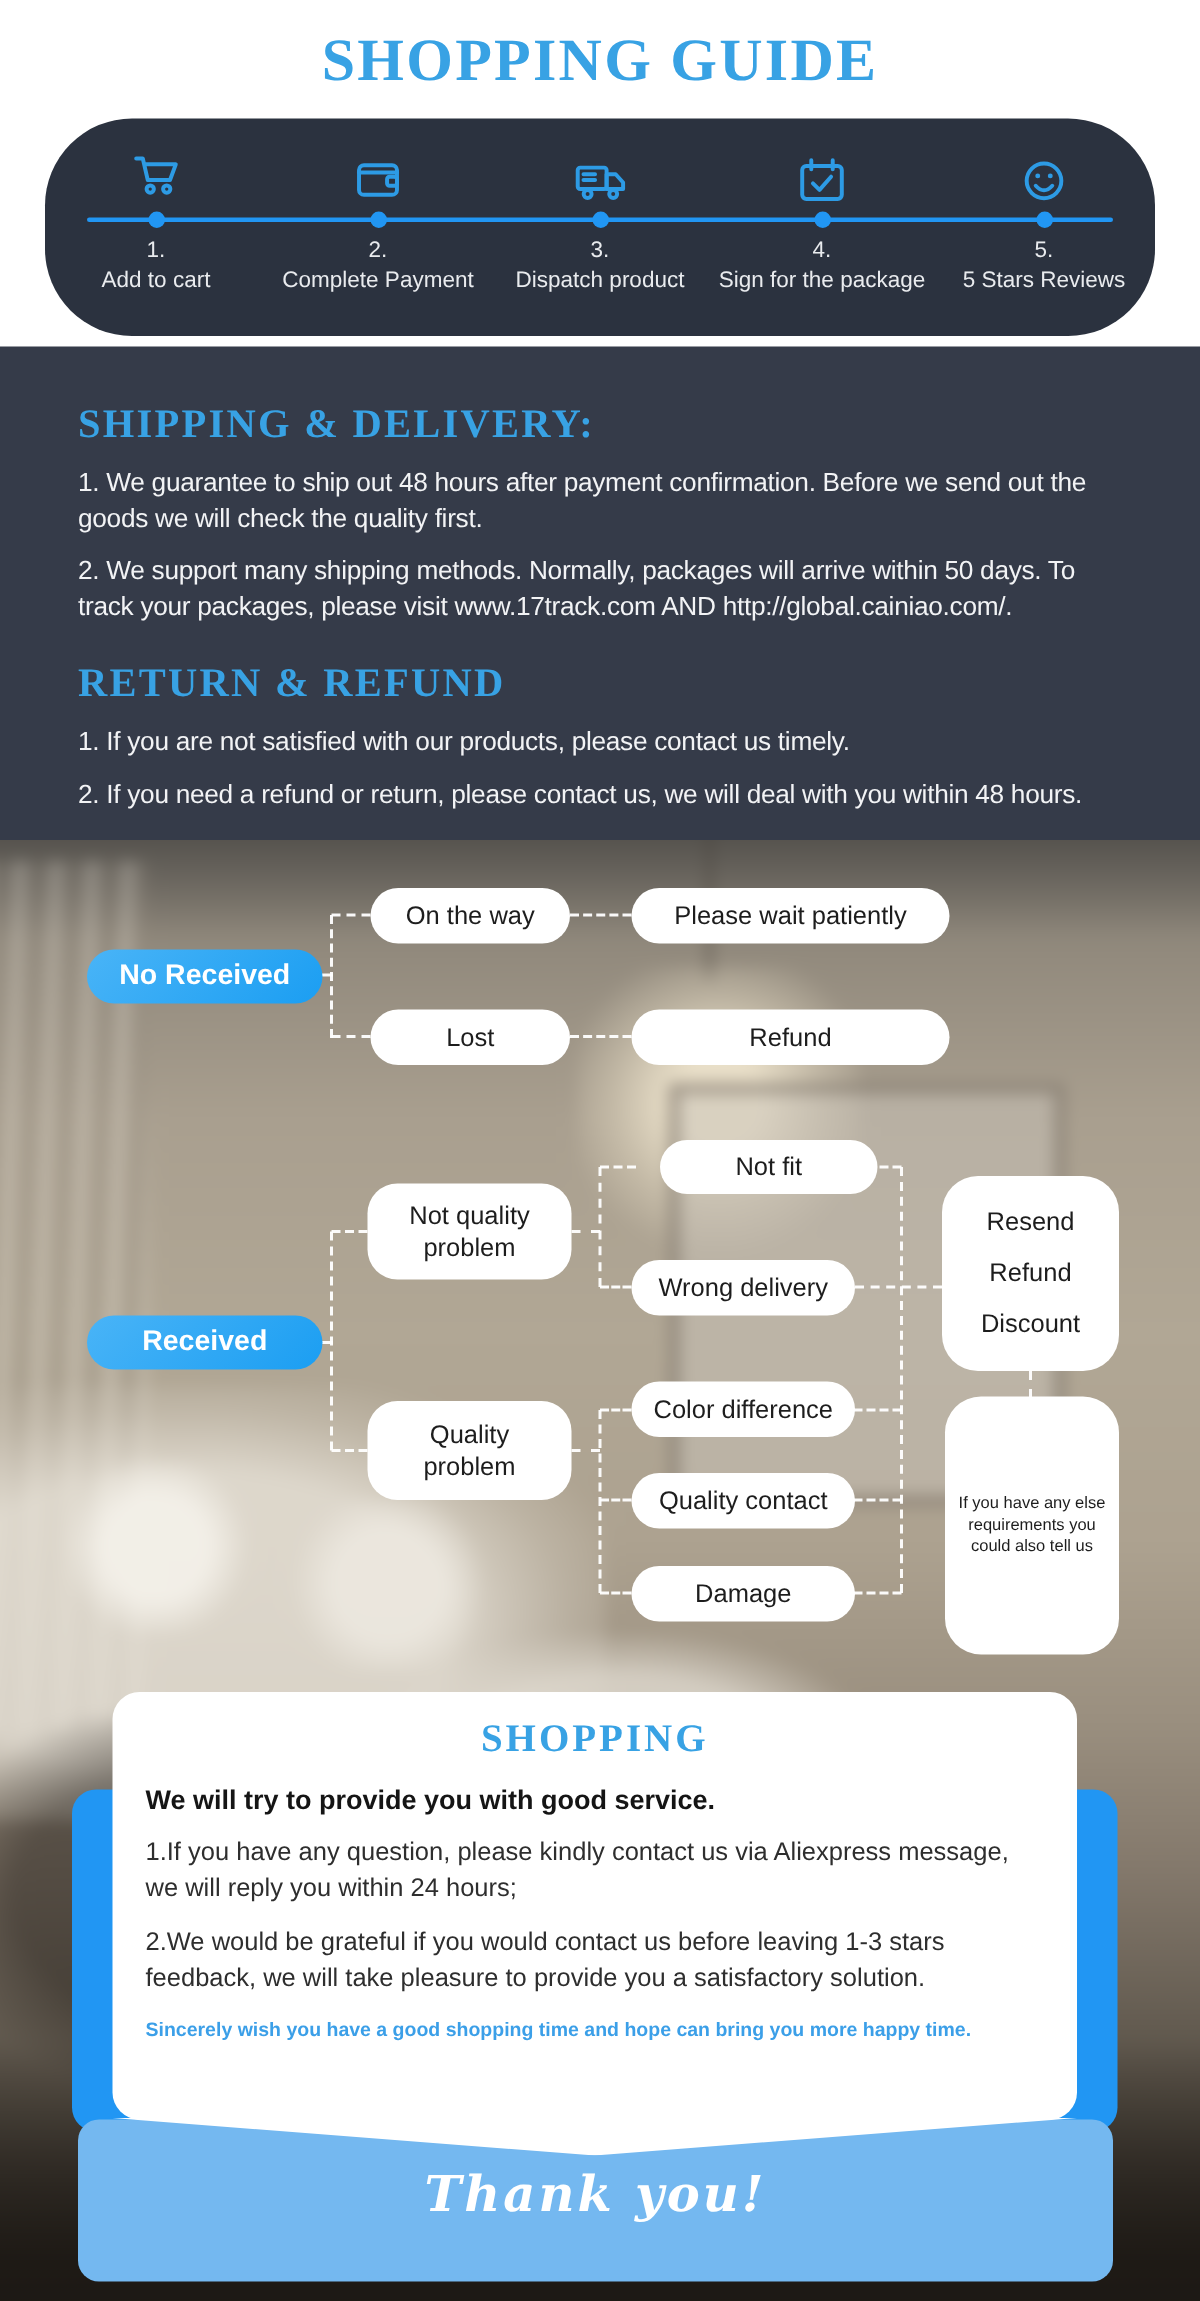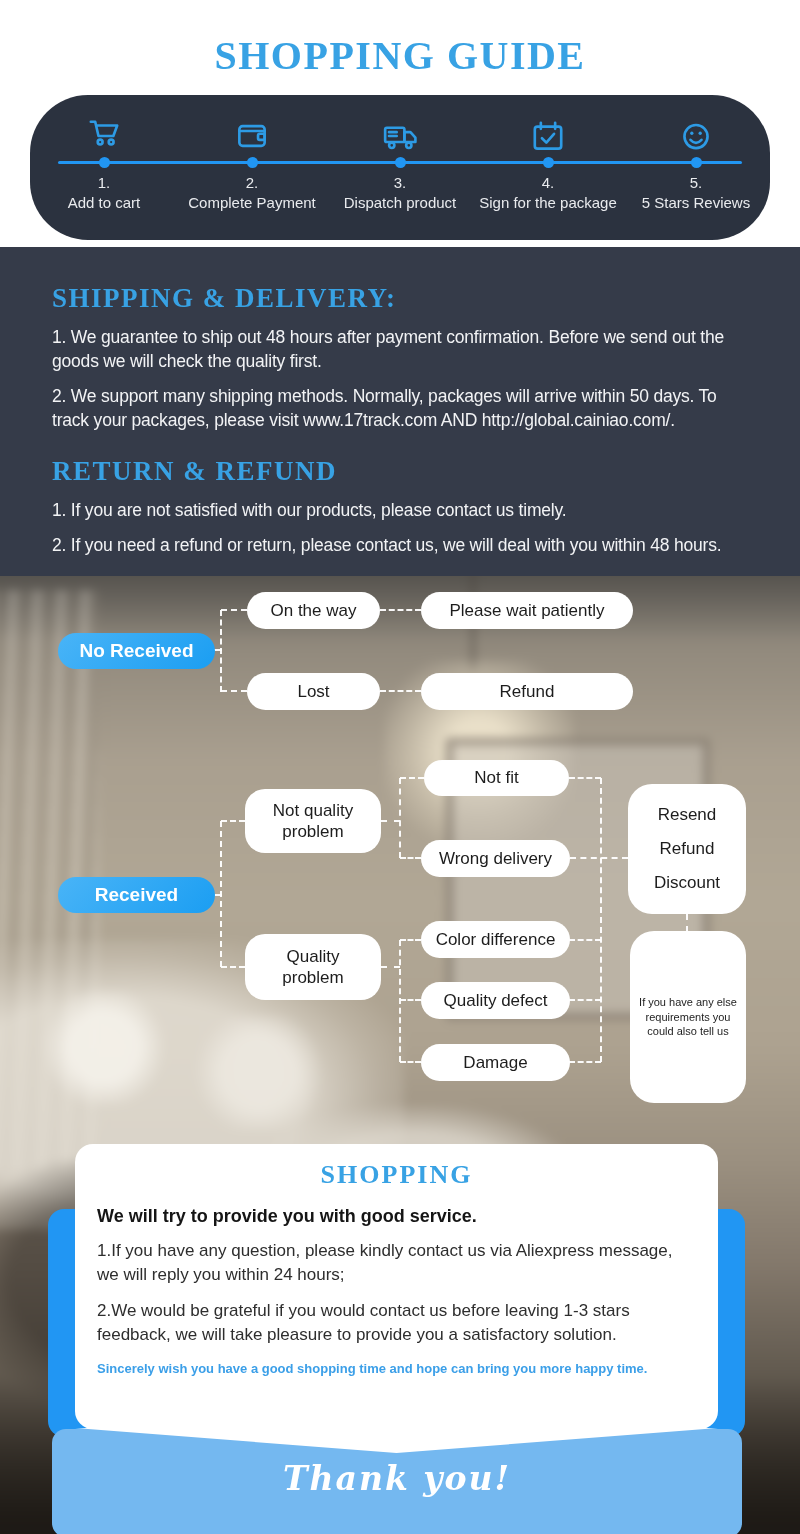--- a/index.html
+++ b/index.html
@@ -1,18 +1,18 @@
 <!DOCTYPE html>
 <html><head>
 <meta charset="utf-8">
 <style>
   html,body{margin:0;padding:0;background:#ffffff;}
   #page{position:relative;width:800px;height:1534px;overflow:hidden;background:#fff;
         font-family:"Liberation Sans",sans-serif;}
-  .abs{position:absolute;margin-top:16px;}
+  .abs{position:absolute;}
 
   
   .main-title{left:0;top:16px;width:800px;text-align:center;
     font-family:"Liberation Serif",serif;font-weight:bold;font-size:40px;
     letter-spacing:3px;color:#38a2e4;}
 
   
   .banner{left:30px;top:79px;width:740px;height:145px;border-radius:58px;background:#2b323f;}
   .steps{display:flex;height:100%;}
   .step{flex:1;position:relative;}
@@ -219,24 +219,24 @@
   <div class="bnode" style="left:58px;top:633px;width:157px;height:36px">No Received</div>
   <div class="wnode" style="left:247px;top:592px;width:133px;height:37px;border-radius:19px">On the way</div>
   <div class="wnode" style="left:247px;top:673px;width:133px;height:37px;border-radius:19px">Lost</div>
   <div class="wnode" style="left:421px;top:592px;width:212px;height:37px;border-radius:19px">Please wait patiently</div>
   <div class="wnode" style="left:421px;top:673px;width:212px;height:37px;border-radius:19px">Refund</div>
 
   <div class="bnode" style="left:58px;top:877px;width:157px;height:36px">Received</div>
   <div class="wnode" style="left:245px;top:789px;width:136px;height:64px;border-radius:20px;padding:0 14px;box-sizing:border-box">Not quality problem</div>
   <div class="wnode" style="left:245px;top:934px;width:136px;height:66px;border-radius:20px;padding:0 22px;box-sizing:border-box">Quality problem</div>
 
-  <div class="wnode" style="left:424px;top:760px;width:145px;height:36px;border-radius:18px">Not fit</div>
+  <div class="wnode" style="left:440px;top:760px;width:145px;height:36px;border-radius:18px">Not fit</div>
   <div class="wnode" style="left:421px;top:840px;width:149px;height:37px;border-radius:19px">Wrong delivery</div>
   <div class="wnode" style="left:421px;top:921px;width:149px;height:37px;border-radius:19px">Color difference</div>
-  <div class="wnode" style="left:421px;top:982px;width:149px;height:37px;border-radius:19px">Quality defect</div>
+  <div class="wnode" style="left:421px;top:982px;width:149px;height:37px;border-radius:19px">Quality contact</div>
   <div class="wnode" style="left:421px;top:1044px;width:149px;height:37px;border-radius:19px">Damage</div>
 
   <div class="bignode" style="left:628px;top:784px;width:118px;height:130px">
     <div>Resend</div>
     <div>Refund</div>
     <div>Discount</div>
   </div>
   <div class="bignode" style="left:630px;top:931px;width:116px;height:172px;font-size:11px;line-height:1.32">If you have any else requirements you could also tell us</div>
 
   <div class="abs blue-card"></div>

